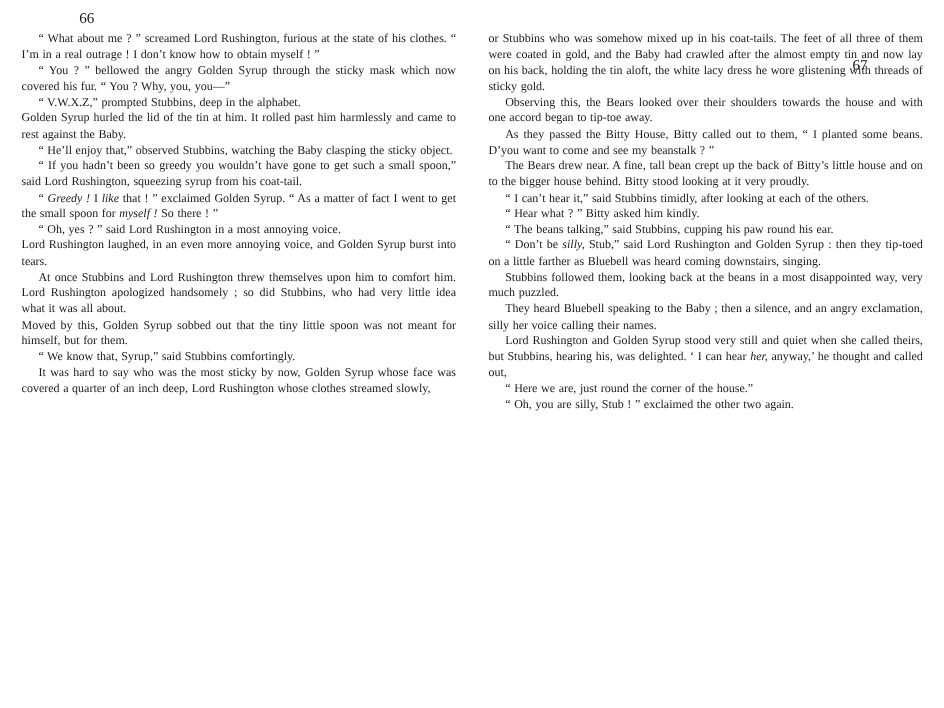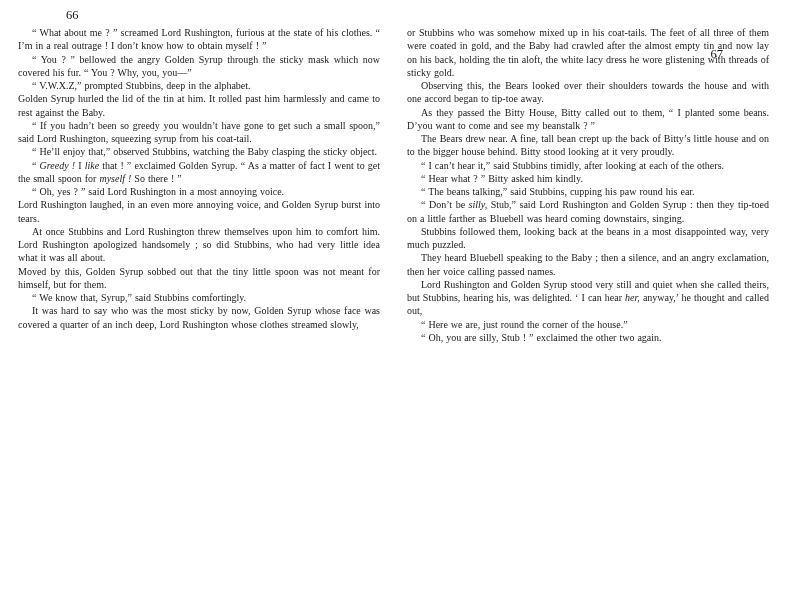--- a/index.html
+++ b/index.html
@@ -71,41 +71,41 @@
     <div class="folio folio-right">67</div>
   </div>
 
   <div class="columns">
 
     <div class="col">
       <p class="indent">“ What about me ? ” screamed Lord Rushington, furious at the state of his clothes. “ I’m in a real outrage ! I don’t know how to obtain myself ! ”</p>
       <p class="indent">“ You ? ” bellowed the angry Golden Syrup through the sticky mask which now covered his fur. “ You ? Why, you, you—”</p>
       <p class="indent">“ V.W.X.Z,” prompted Stubbins, deep in the alphabet.</p>
       <p class="noindent">Golden Syrup hurled the lid of the tin at him. It rolled past him harmlessly and came to rest against the Baby.</p>
+      <p class="indent">“ He’ll enjoy that,” observed Stubbins, watching the Baby clasping the sticky object.</p>
       <p class="indent">“ If you hadn’t been so greedy you wouldn’t have gone to get such a small spoon,” said Lord Rushington, squeezing syrup from his coat-tail.</p>
-      <p class="indent">“ He’ll enjoy that,” observed Stubbins, watching the Baby clasping the sticky object.</p>
       <p class="indent">“ <em>Greedy !</em> I <em>like</em> that ! ” exclaimed Golden Syrup. “ As a matter of fact I went to get the small spoon for <em>myself !</em> So there ! ”</p>
       <p class="indent">“ Oh, yes ? ” said Lord Rushington in a most annoying voice.</p>
       <p class="noindent">Lord Rushington laughed, in an even more annoying voice, and Golden Syrup burst into tears.</p>
       <p class="indent">At once Stubbins and Lord Rushington threw themselves upon him to comfort him. Lord Rushington apologized handsomely ; so did Stubbins, who had very little idea what it was all about.</p>
       <p class="noindent">Moved by this, Golden Syrup sobbed out that the tiny little spoon was not meant for himself, but for them.</p>
       <p class="indent">“ We know that, Syrup,” said Stubbins comfortingly.</p>
       <p class="indent">It was hard to say who was the most sticky by now, Golden Syrup whose face was covered a quarter of an inch deep, Lord Rushington whose clothes streamed slowly,</p>
     </div>
 
     <div class="col">
       <p class="noindent">or Stubbins who was somehow mixed up in his coat-tails. The feet of all three of them were coated in gold, and the Baby had crawled after the almost empty tin and now lay on his back, holding the tin aloft, the white lacy dress he wore glistening with threads of sticky gold.</p>
       <p class="indent">Observing this, the Bears looked over their shoulders towards the house and with one accord began to tip-toe away.</p>
       <p class="indent">As they passed the Bitty House, Bitty called out to them, “ I planted some beans. D’you want to come and see my beanstalk ? ”</p>
       <p class="indent">The Bears drew near. A fine, tall bean crept up the back of Bitty’s little house and on to the bigger house behind. Bitty stood looking at it very proudly.</p>
       <p class="indent">“ I can’t hear it,” said Stubbins timidly, after looking at each of the others.</p>
       <p class="indent">“ Hear what ? ” Bitty asked him kindly.</p>
       <p class="indent">“ The beans talking,” said Stubbins, cupping his paw round his ear.</p>
       <p class="indent">“ Don’t be <em>silly,</em> Stub,” said Lord Rushington and Golden Syrup : then they tip-toed on a little farther as Bluebell was heard coming downstairs, singing.</p>
       <p class="indent">Stubbins followed them, looking back at the beans in a most disappointed way, very much puzzled.</p>
-      <p class="indent">They heard Bluebell speaking to the Baby ; then a silence, and an angry exclamation, then her voice calling passed names.</p>
+      <p class="indent">They heard Bluebell speaking to the Baby ; then a silence, and an angry exclamation, silly her voice calling their names.</p>
       <p class="indent">Lord Rushington and Golden Syrup stood very still and quiet when she called theirs, but Stubbins, hearing his, was delighted. ‘ I can hear <em>her,</em> anyway,’ he thought and called out,</p>
       <p class="indent">“ Here we are, just round the corner of the house.”</p>
       <p class="indent">“ Oh, you are silly, Stub ! ” exclaimed the other two again.</p>
     </div>
 
   </div>
 </div>
 
 </body></html>

